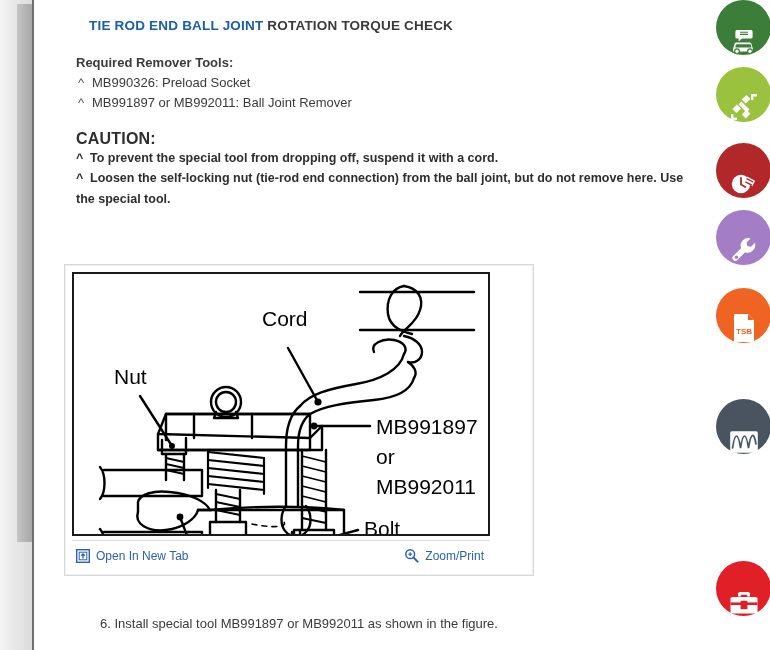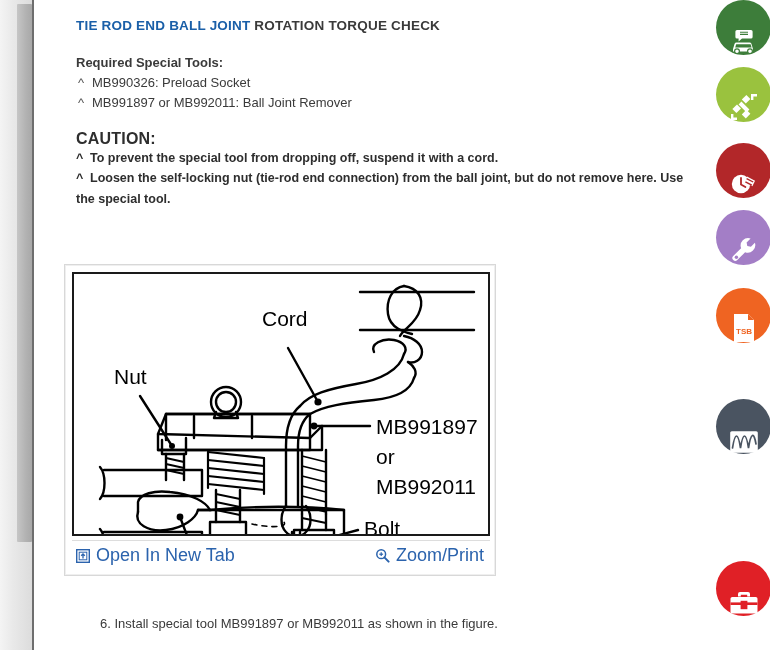--- a/index.html
+++ b/index.html
@@ -28,21 +28,21 @@
   .content {
     position:absolute; left:36px; top:0; width:662px; height:650px;
     background:#fff; padding:0 12px;
   }
 
   .doc-title {
     margin:0; padding:18px 0 0 28px;
     font-size:13.5px; font-weight:bold; letter-spacing:.2px;
     color:#3a3a3a;
   }
-  .doc-title .hl { color:#1a5fa8; }
+  .doc-title .hl { color:#1a5fa8;margin-left:13px; }
 
   .tools-head {
     margin:0; padding:22px 0 0 28px;
     font-size:13px; font-weight:bold; color:#3a3a3a;
   }
   .bullet-line {
     padding:5px 0 0 30px; font-size:13px; color:#3a3a3a;
     white-space:nowrap;
   }
   .bullet-line .caret { display:inline-block; width:14px; color:#555; }
@@ -51,41 +51,41 @@
   .caution-title { font-size:16px; font-weight:bold; color:#2e2e2e; letter-spacing:.2px;}
   .caution-line {
     font-size:12.5px; font-weight:bold; color:#2e2e2e;
     line-height:1.62; max-width:632px;
   }
   .caution-line .caret { display:inline-block; width:14px; }
 
   
   .figure-wrap {
     position:absolute; left:64px; top:264px;
-    width:432px; height:312px;
+    width:470px; height:312px;
     background:#fff;
     border:1px solid #d8d8d8;
     box-shadow:0 0 0 1px #efefef inset;
   }
   .figure-inner {
     position:absolute; left:7px; top:7px;
     width:418px; height:264px;
     border:2px solid #1a1a1a;
     background:#fff; overflow:hidden;
   }
   .figure-inner svg { display:block; }
   .fig-toolbar {
     position:absolute; left:7px; bottom:5px; width:418px; height:30px;
     border-top:1px solid #dddddd;
     display:flex; align-items:center; justify-content:space-between;
     padding:0 6px 0 4px;
   }
   .fig-link {
     display:flex; align-items:center; gap:6px;
-    color:#2b63ad; font-size:18px; cursor:pointer; text-decoration:none;
+    color:#2b63ad; font-size:12px; cursor:pointer; text-decoration:none;
   }
   .fig-link .lbl { text-decoration:none; }
 
   .step-line {
     position:absolute; left:64px; top:616px;
     font-size:13px; color:#3a3a3a;
   }
 
   
   .rail { position:absolute; right:0; top:0; width:72px; height:650px; }
@@ -104,21 +104,21 @@
   <div class="scroll-gutter">
     <div class="scroll-thumb"></div>
   </div>
 
   <div class="content">
 
     <div class="doc-title">
       <span class="hl">TIE ROD END BALL JOINT</span><span> ROTATION TORQUE CHECK</span>
     </div>
 
-    <div class="tools-head">Required Special Tools:</div>
+    <div class="tools-head">Required Remover Tools:</div>
 
     <div class="bullet-line">
       <span class="caret">^</span><span>MB990326: Preload Socket</span>
     </div>
     <div class="bullet-line">
       <span class="caret">^</span><span>MB991897 or MB992011: Ball Joint Remover</span>
     </div>
 
     <div class="caution-block">
       <div class="caution-title">CAUTION:</div>

